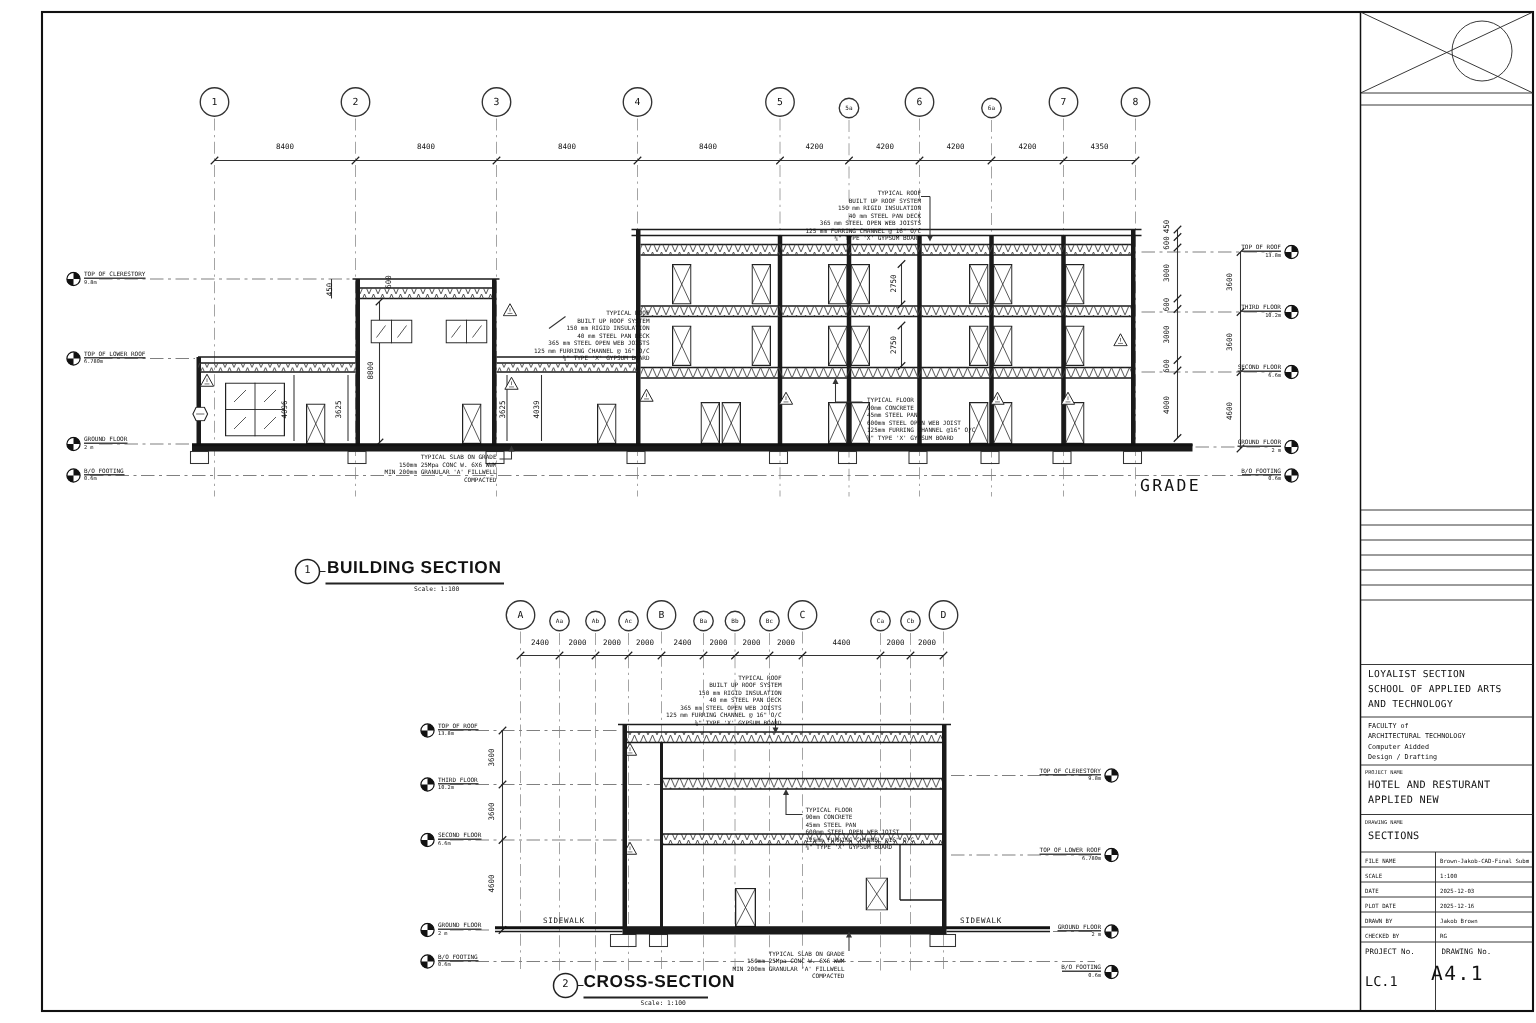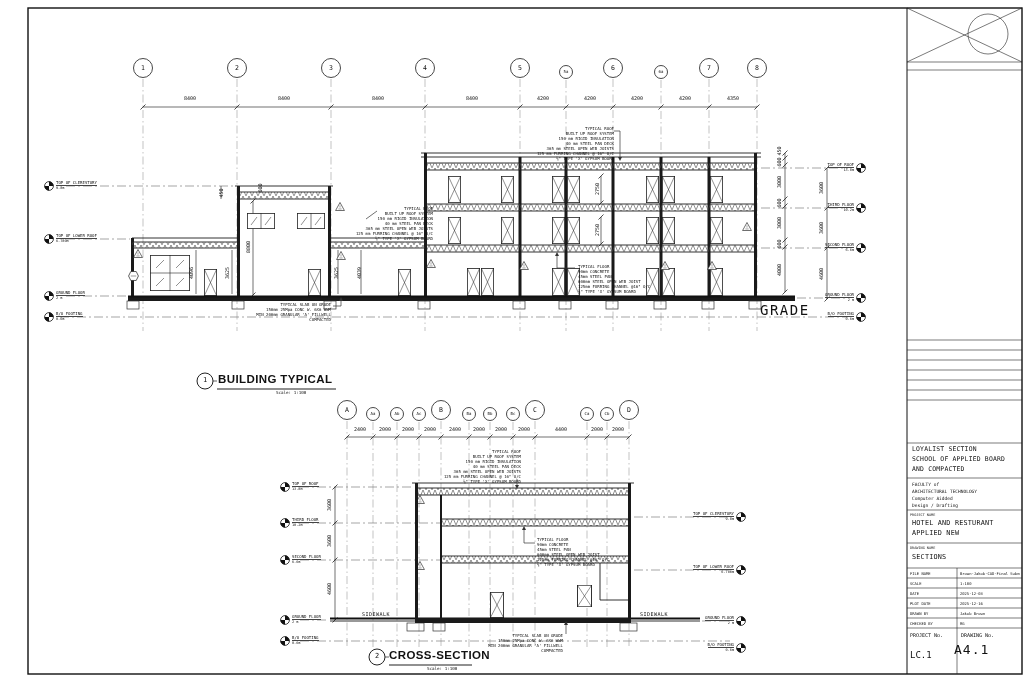--- a/index.html
+++ b/index.html
@@ -14,21 +14,21 @@
   .note{position:absolute;font-size:4px;line-height:1.25;white-space:pre-line;letter-spacing:0;}
   .note.r{text-align:right;}
   .lvl{position:absolute;display:flex;align-items:flex-start;gap:2px;}
   .lvl svg{width:10px;height:10px;flex:none;margin-top:0;}
   .lvl .nm{display:block;font-size:4px;line-height:1.1;border-bottom:0.5px solid #444;white-space:nowrap;}
   .lvl .el{display:block;font-size:3.5px;line-height:1.2;white-space:nowrap;}
   .lvl.rt .lvltxt{text-align:right;}
   .stitle{position:absolute;font-family:"Liberation Sans",sans-serif;font-weight:600;font-size:11.5px;letter-spacing:.4px;white-space:nowrap;}
   .snum{position:absolute;width:16px;text-align:center;font-size:7px;line-height:1;}
   .sscale{position:absolute;font-size:4.2px;white-space:nowrap;}
-  .grade{position:absolute;font-size:14px;letter-spacing:1.5px;}
+  .grade{position:absolute;font-size:11px;letter-spacing:1.5px;margin-top:15px;}
   .sidewalk{position:absolute;font-size:5px;letter-spacing:.5px;}
   
   .tb{position:absolute;white-space:nowrap;line-height:1.15;}
   .tb.org{font-size:6.4px;letter-spacing:.2px;}
   .tb.fac1{font-size:4.5px;}
   .tb.small{font-size:3.5px;color:#222;}
   .tb.big{font-size:6.8px;letter-spacing:.2px;}
   .tb.rowlbl{font-size:3.8px;}
   .tb.rowval{font-size:3.8px;}
   .tb.nolbl{font-size:5px;}
@@ -426,21 +426,21 @@
 45mm STEEL PAN
 600mm STEEL OPEN WEB JOIST
 125mm FURRING CHANNEL @16" O/C
 ⅝" TYPE 'X' GYPSUM BOARD</div>
 <div class="note r" style="left:231px;top:302px;width:100px">TYPICAL SLAB ON GRADE
 150mm 25Mpa CONC W. 6X6 WWM
 MIN 200mm GRANULAR 'A' FILLWELL
 COMPACTED</div>
 
 <span class="snum" style="left:197px;top:377px">1</span>
-<span class="stitle" style="left:218px;top:373px">BUILDING TYPICAL</span>
+<span class="stitle" style="left:218px;top:373px">BUILDING SECTION</span>
 <span class="sscale" style="left:276px;top:390px">Scale: 1:100</span>
 
 <span class="bub" style="left:337px;top:407px">A</span>
 <span class="bub minor" style="left:365px;top:412px">Aa</span>
 <span class="bub minor" style="left:389px;top:412px">Ab</span>
 <span class="bub minor" style="left:411px;top:412px">Ac</span>
 <span class="bub" style="left:431px;top:407px">B</span>
 <span class="bub minor" style="left:461px;top:412px">Ba</span>
 <span class="bub minor" style="left:482px;top:412px">Bb</span>
 <span class="bub minor" style="left:505px;top:412px">Bc</span>
@@ -576,22 +576,22 @@
 <div class="note r" style="left:463px;top:633px;width:100px">TYPICAL SLAB ON GRADE
 150mm 25Mpa CONC W. 6X6 WWM
 MIN 200mm GRANULAR 'A' FILLWELL
 COMPACTED</div>
 
 <span class="snum" style="left:369px;top:653px">2</span>
 <span class="stitle" style="left:389px;top:649px">CROSS-SECTION</span>
 <span class="sscale" style="left:427px;top:666px">Scale: 1:100</span>
 
 <span class="tb org" style="left:912px;top:446px">LOYALIST SECTION</span>
-<span class="tb org" style="left:912px;top:456px">SCHOOL OF APPLIED BOARD</span>
-<span class="tb org" style="left:912px;top:466px">AND COMPACTED</span>
+<span class="tb org" style="left:912px;top:456px">SCHOOL OF APPLIED ARTS</span>
+<span class="tb org" style="left:912px;top:466px">AND TECHNOLOGY</span>
 
 <span class="tb fac1" style="left:912px;top:482px">FACULTY of</span>
 <span class="tb fac1" style="left:912px;top:489px">ARCHITECTURAL TECHNOLOGY</span>
 <span class="tb fac1" style="left:912px;top:496px">Computer Aidded</span>
 <span class="tb fac1" style="left:912px;top:503px">Design / Drafting</span>
 
 <span class="tb small" style="left:910px;top:513px">PROJECT NAME</span>
 <span class="tb big" style="left:912px;top:520px">HOTEL AND RESTURANT</span>
 <span class="tb big" style="left:912px;top:530px">APPLIED NEW</span>
 

